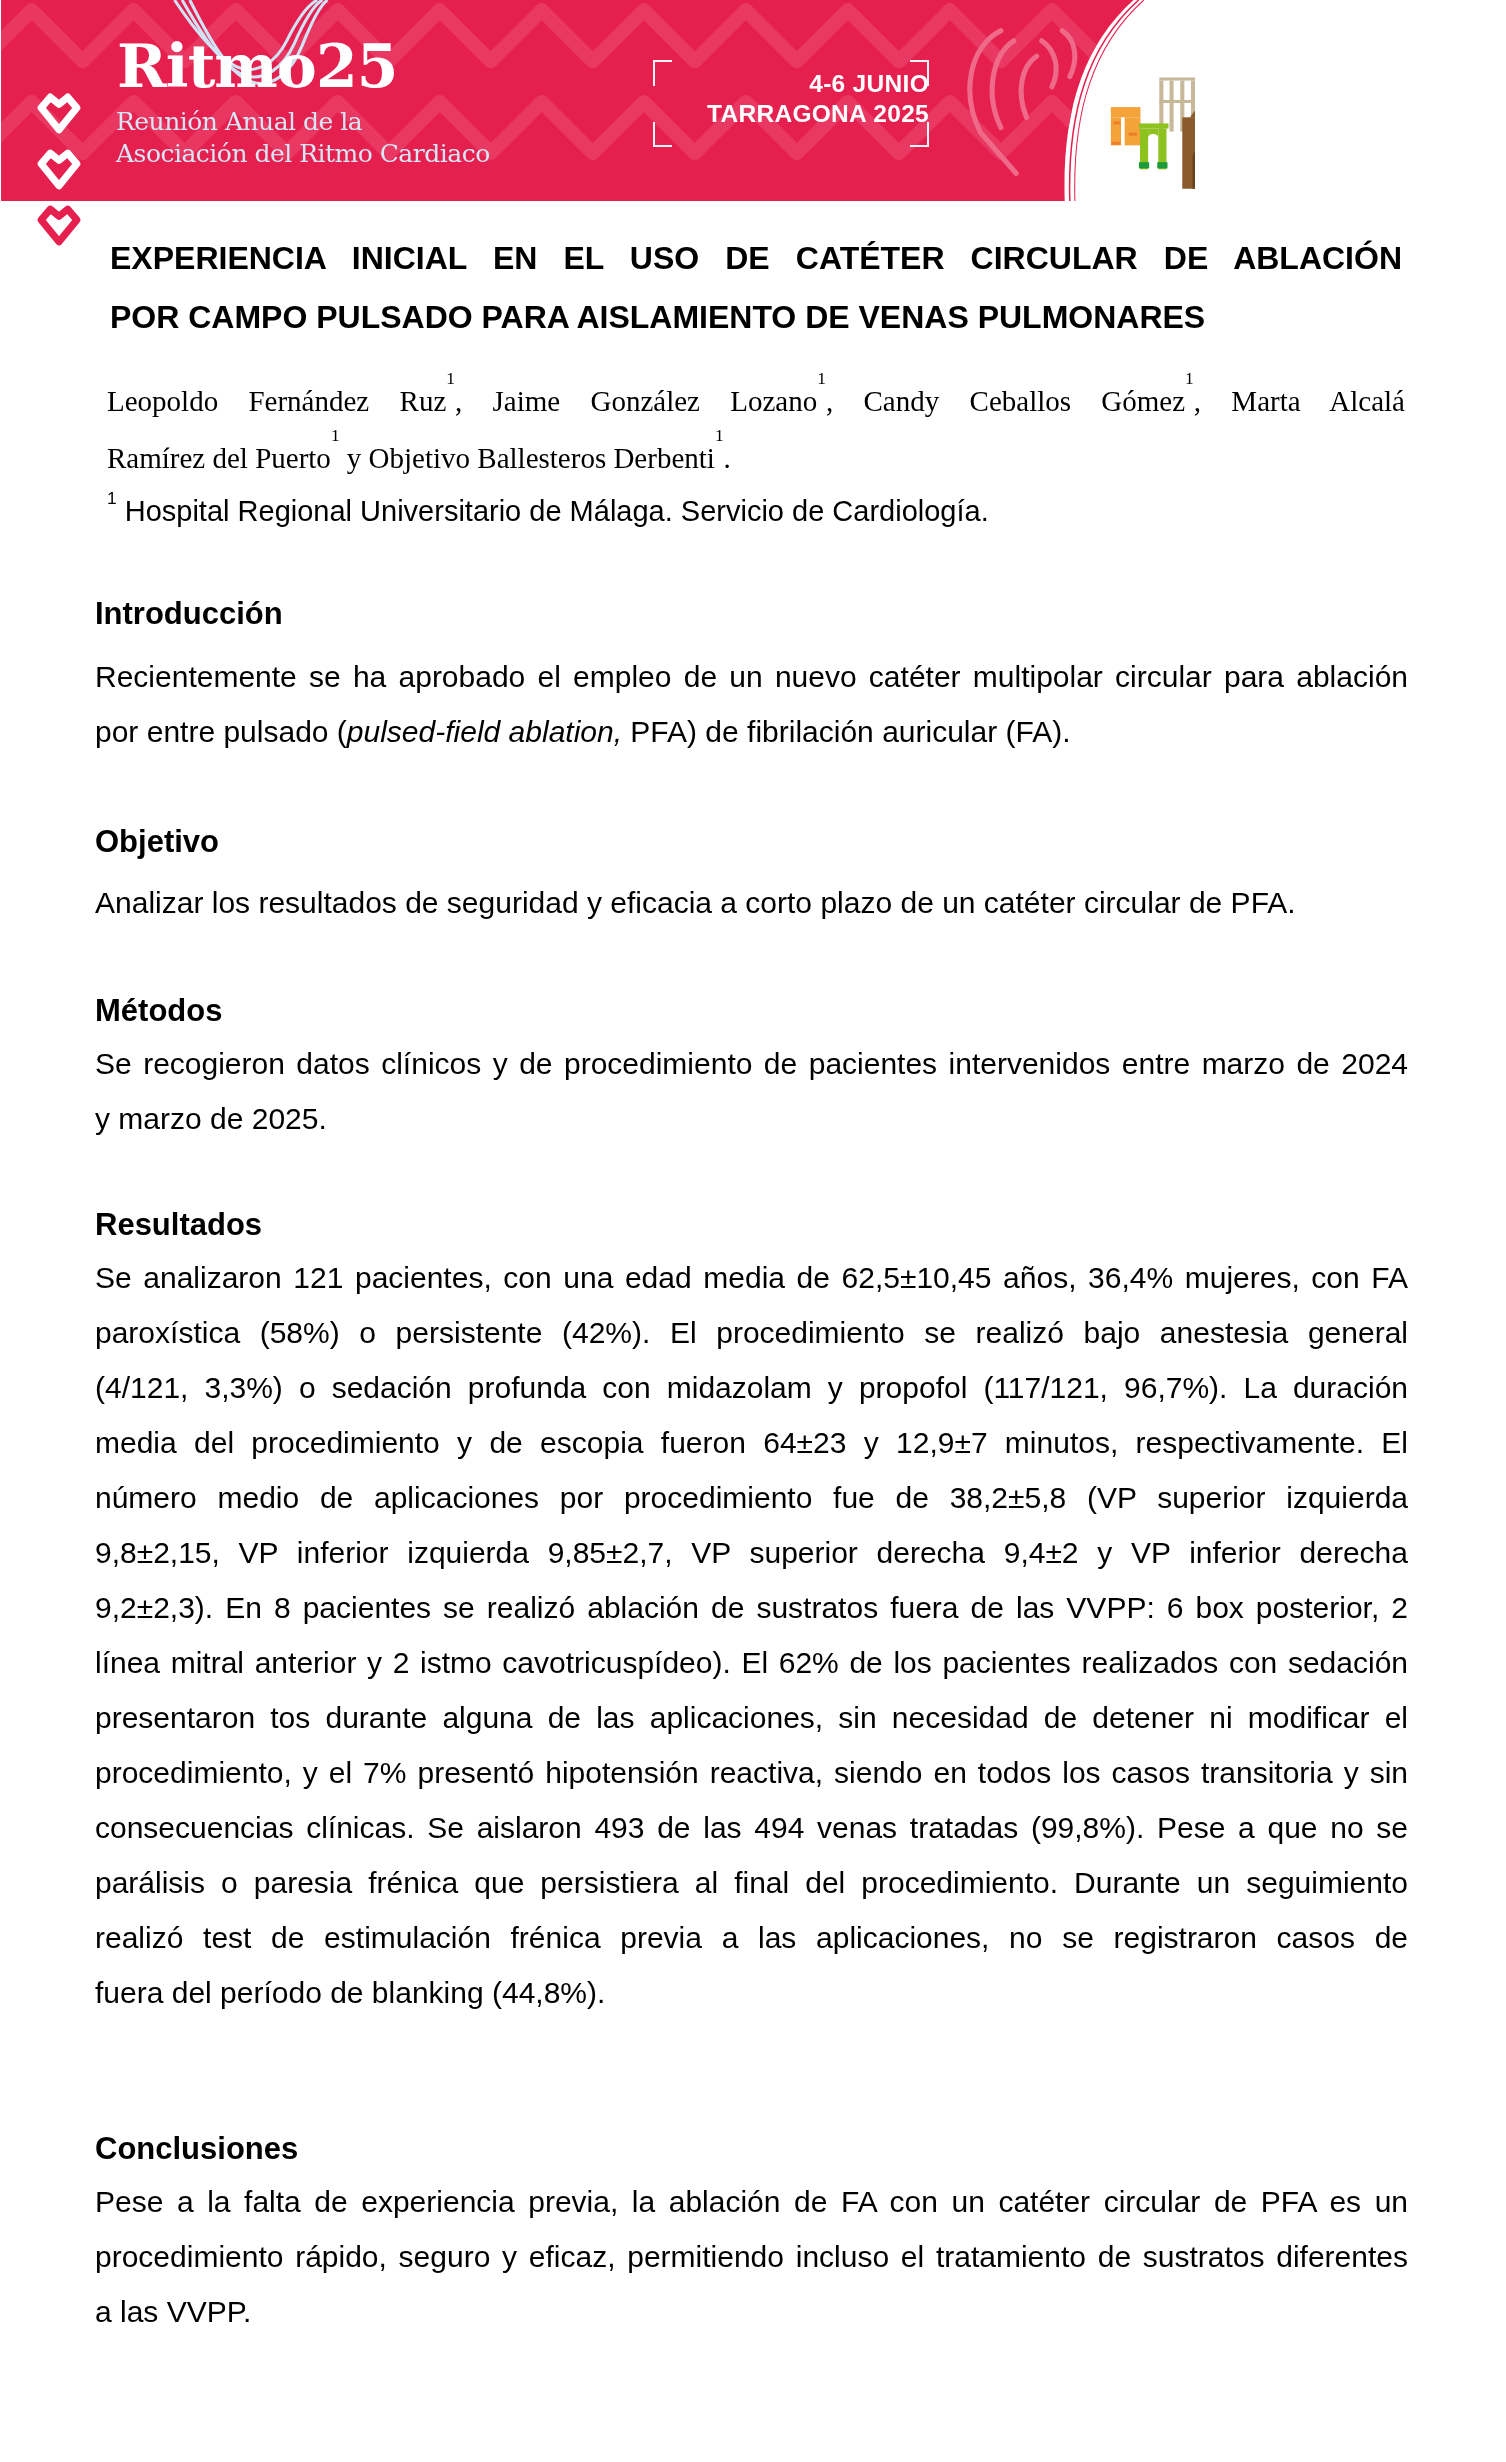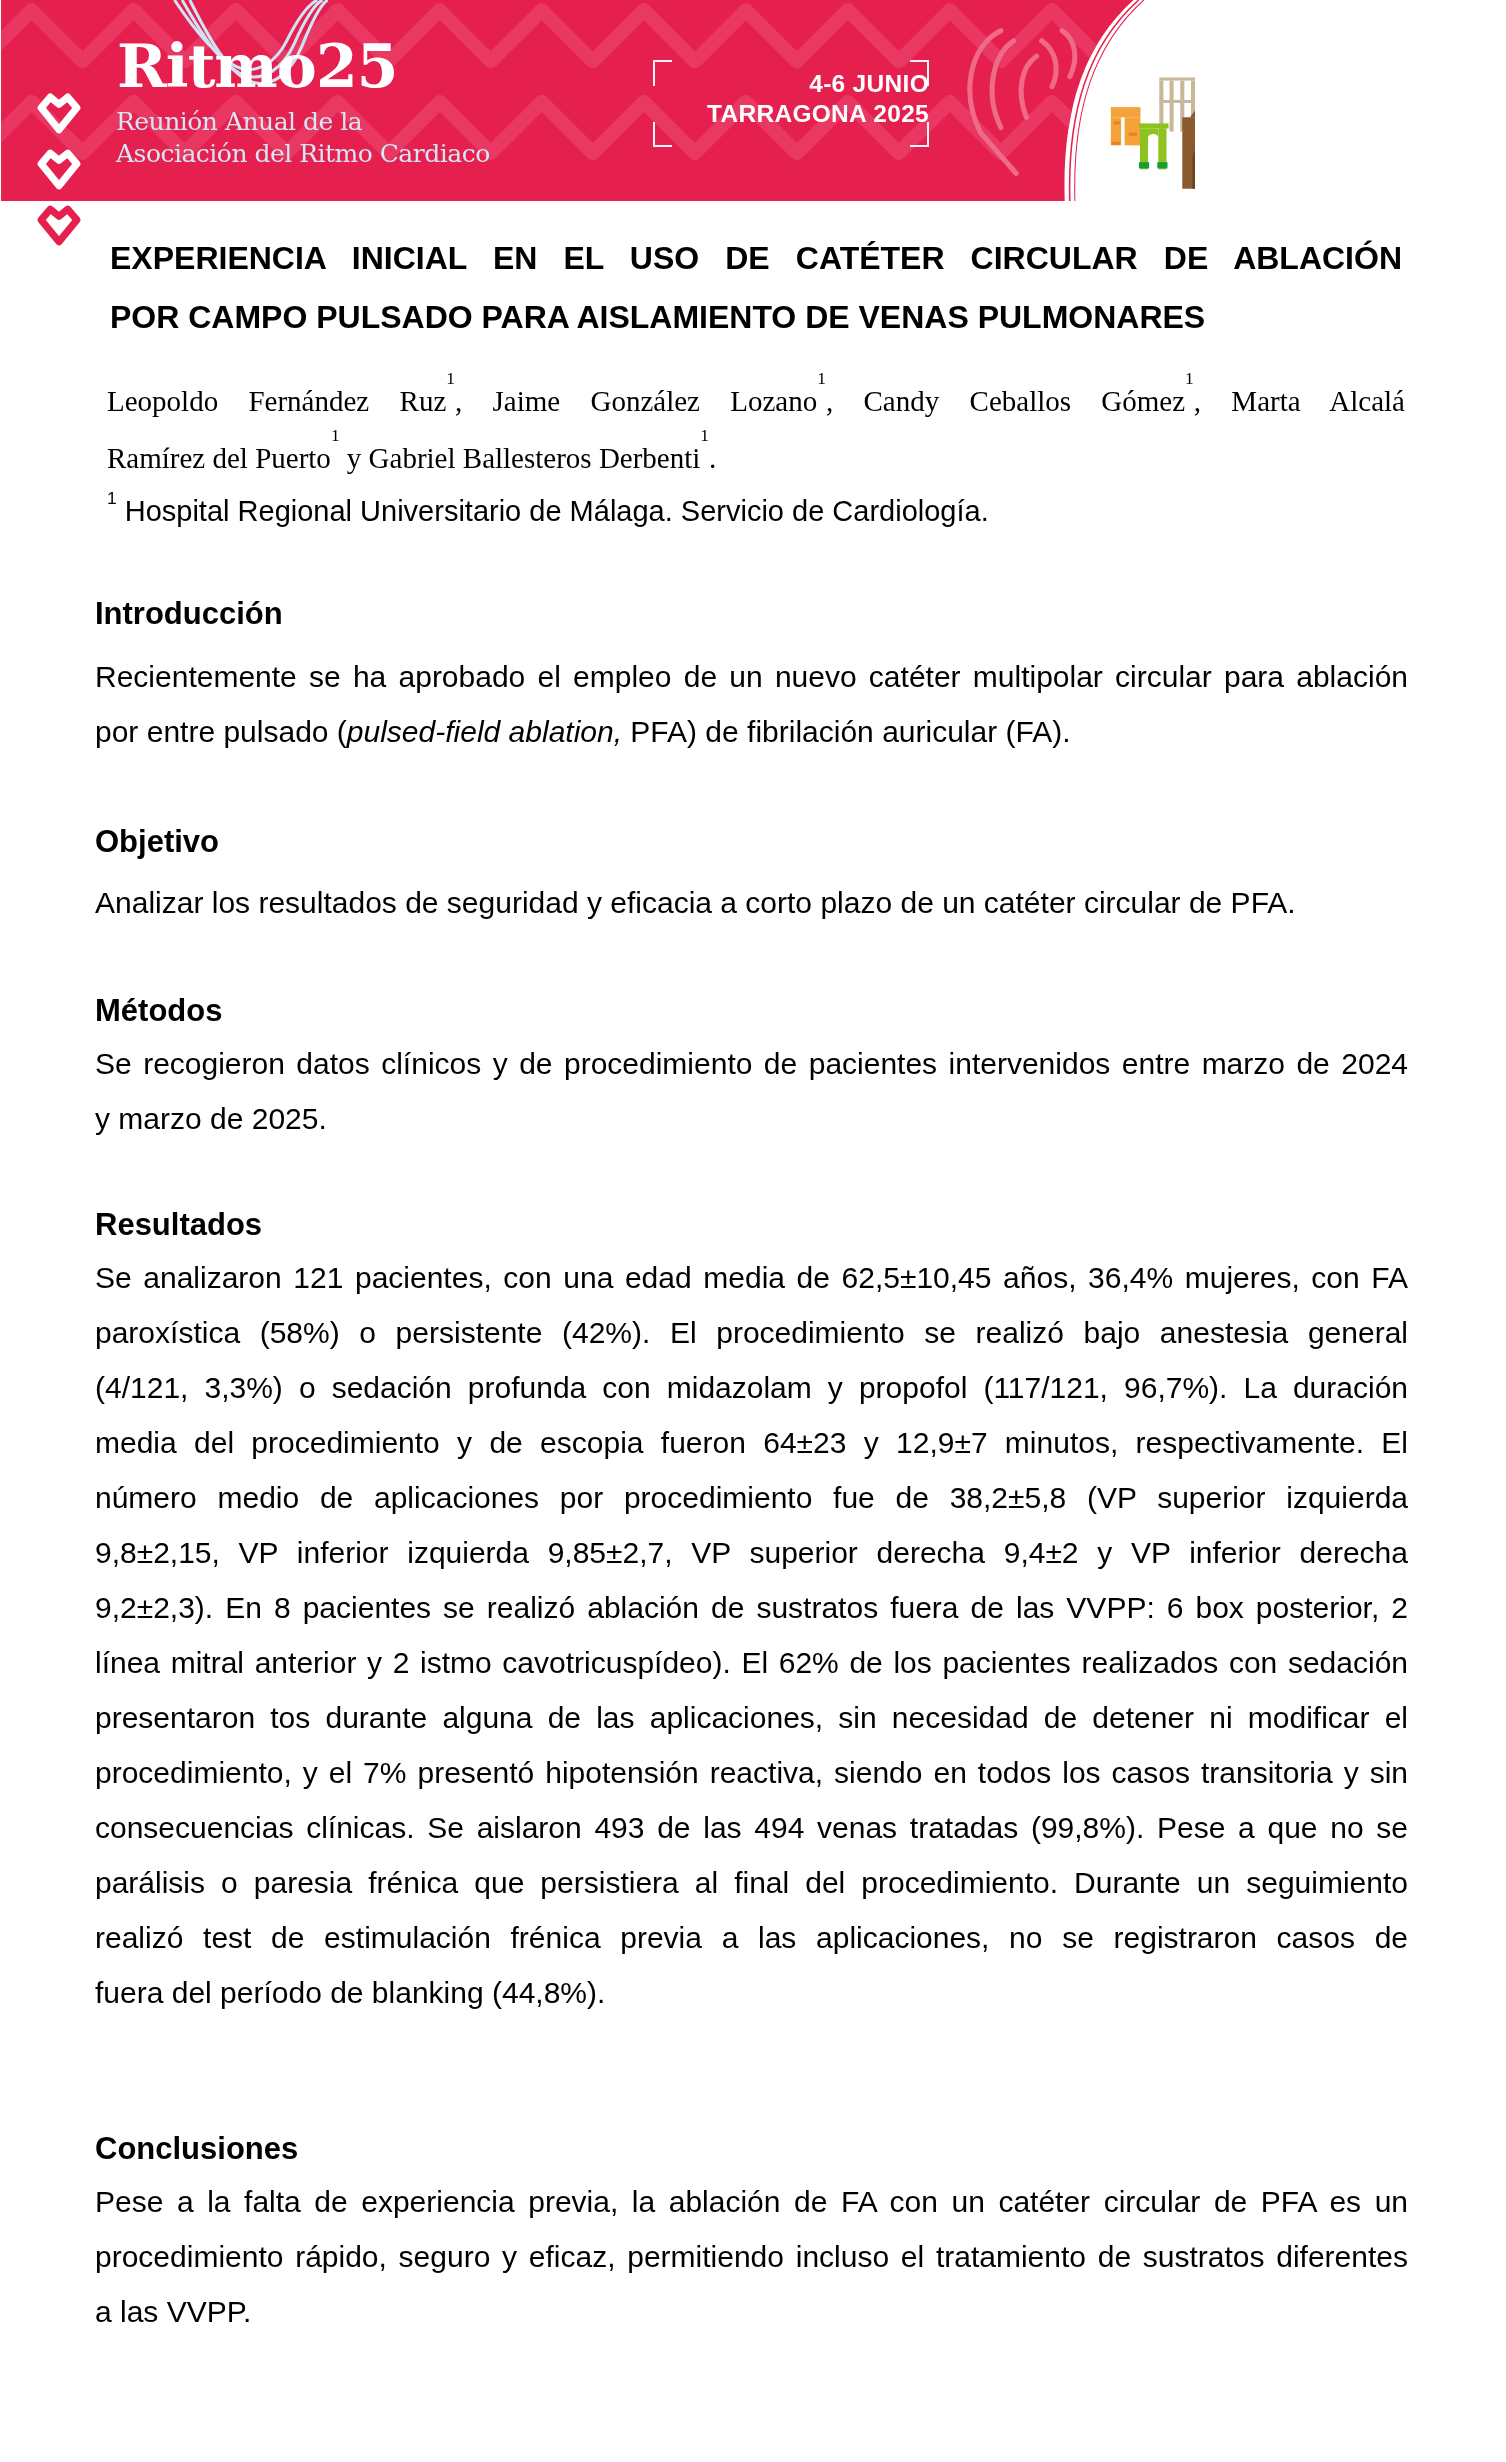--- a/index.html
+++ b/index.html
@@ -160,21 +160,21 @@
   </g>
 </svg>
 
 <div class="title">
   <span class="title-line justify">EXPERIENCIA INICIAL EN EL USO DE CATÉTER CIRCULAR DE ABLACIÓN</span>
   <span class="title-line">POR CAMPO PULSADO PARA AISLAMIENTO DE VENAS PULMONARES</span>
 </div>
 
 <div class="authors">
   <span class="line justify"><span>Leopoldo Fernández Ruz</span><sup>1</sup><span>, </span><span>Jaime González Lozano</span><sup>1</sup><span>, </span><span>Candy Ceballos Gómez</span><sup>1</sup><span>, </span><span>Marta Alcalá</span></span>
-  <span class="line"><span>Ramírez del Puerto</span><sup>1</sup><span> y </span><span>Gabriel Ballesteros Derbenti</span><sup>1</sup><span>.</span></span>
+  <span class="line"><span>Ramírez del Puerto</span><sup>1</sup><span> y </span><span>Objetivo Ballesteros Derbenti</span><sup>1</sup><span>.</span></span>
 </div>
 <div class="affil"><sup>1</sup><span> Hospital Regional Universitario de Málaga. Servicio de Cardiología.</span></div>
 
 <div class="section" style="top:593px;">
   <h2>Introducción</h2>
   <div class="p" style="margin-top:15.3px;">
     <span class="ln justify">Recientemente se ha aprobado el empleo de un nuevo catéter multipolar circular para ablación</span>
     <span class="ln"><span>por entre pulsado (</span><em>pulsed-field ablation,</em><span> PFA) de fibrilación auricular (FA).</span></span>
   </div>
 </div>

